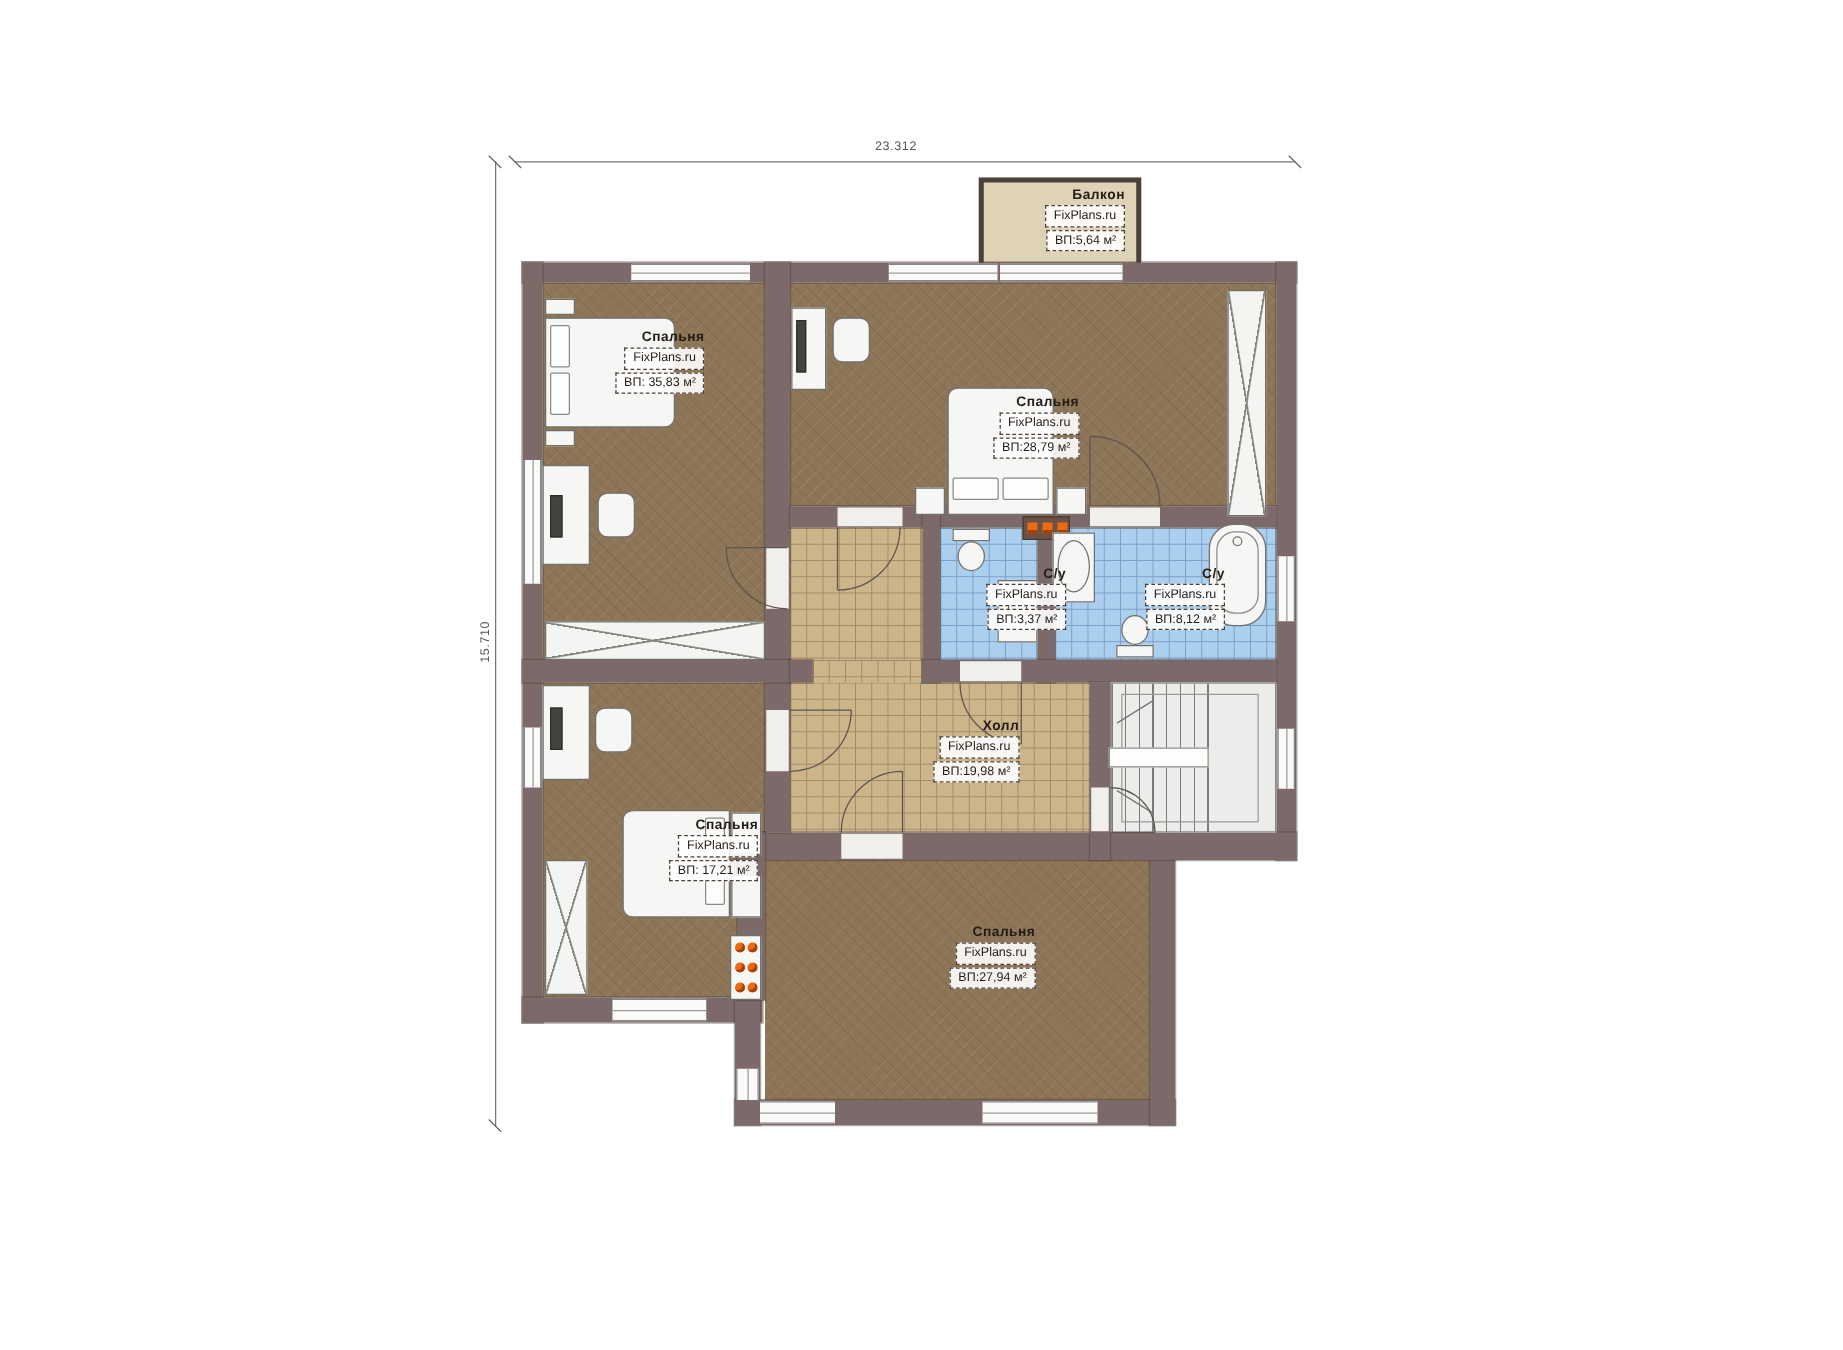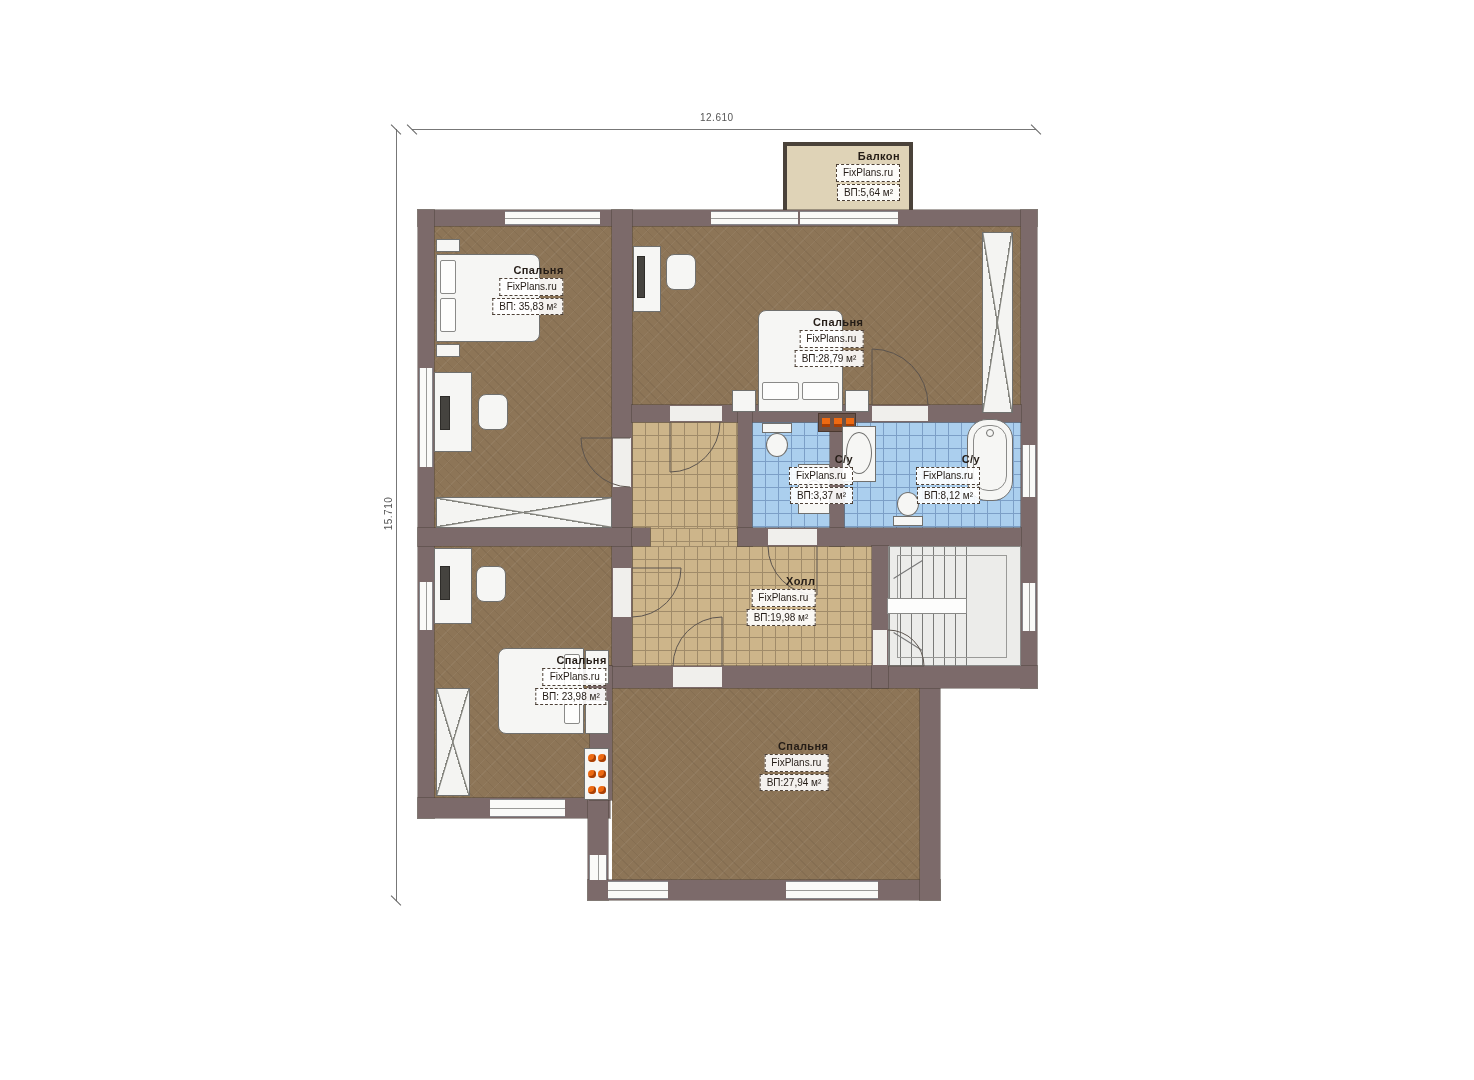--- a/index.html
+++ b/index.html
@@ -58,21 +58,21 @@
 </style>
 </head>
 <body>
 
 <div class="canvas">
 
   <div>
     <div class="dim-line" style="left:412px; top:129px; width:624px; height:1px;"></div>
     <div class="tick" style="left:405px; top:129px;"></div>
     <div class="tick" style="left:1029px; top:129px;"></div>
-    <div class="dim-text" style="left:700px; top:112px;">12.610</div>
+    <div class="dim-text" style="left:700px; top:112px;">23.312</div>
   </div>
   <div>
     <div class="dim-line" style="left:396px; top:129px; width:1px; height:772px;"></div>
     <div class="tick" style="left:389px; top:129px;"></div>
     <div class="tick" style="left:389px; top:900px;"></div>
     <div class="dim-text" style="left:372px; top:508px; transform:rotate(-90deg);">15.710</div>
   </div>
 
   <div class="abs" style="left:783px; top:142px; width:130px; height:70px; background:#dfd3b7; border:4px solid #4a423a; border-bottom-width:2px;"></div>
 
@@ -227,21 +227,21 @@
     <div class="rl-box">ВП:8,12 м²</div>
   </div>
   <div class="room-label" style="left:753px; top:575px;">
     <div class="rl-title">Холл</div>
     <div class="rl-box">FixPlans.ru</div>
     <div class="rl-box">ВП:19,98 м²</div>
   </div>
   <div class="room-label" style="left:543px; top:654px;">
     <div class="rl-title">Спальня</div>
     <div class="rl-box">FixPlans.ru</div>
-    <div class="rl-box">ВП: 23,98 м²</div>
+    <div class="rl-box">ВП: 17,21 м²</div>
   </div>
   <div class="room-label" style="left:766px; top:740px;">
     <div class="rl-title">Спальня</div>
     <div class="rl-box">FixPlans.ru</div>
     <div class="rl-box">ВП:27,94 м²</div>
   </div>
 
 </div>
 
 </body></html>

